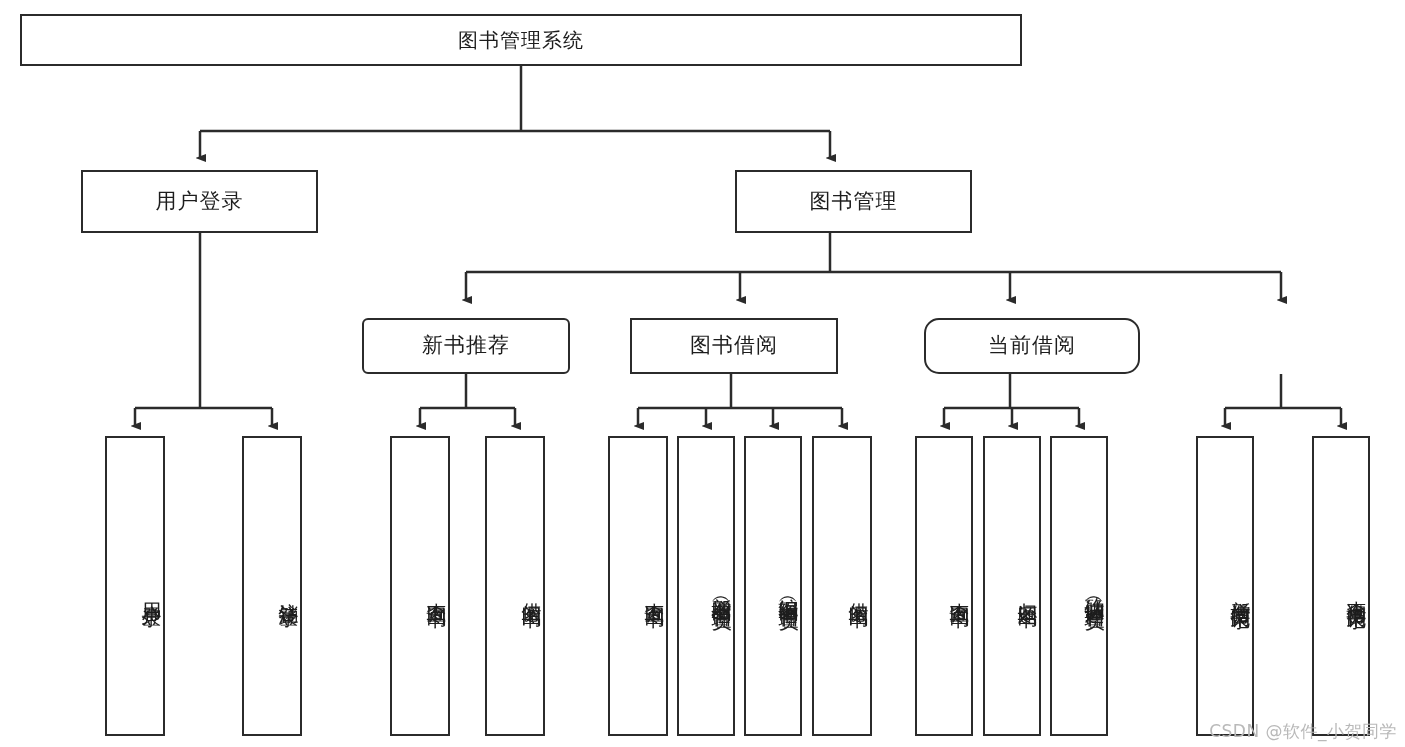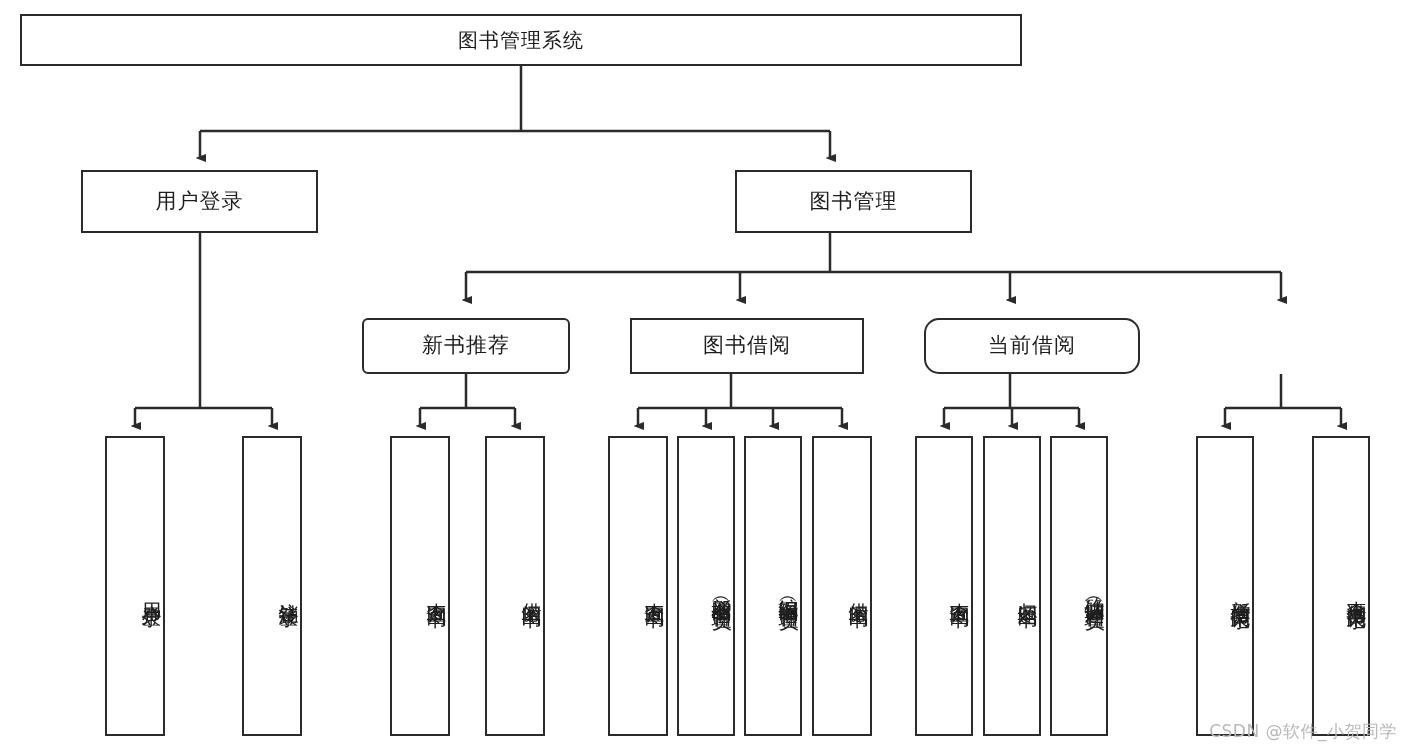--- a/index.html
+++ b/index.html
@@ -138,21 +138,21 @@
   <div class="node horizontal" style="left:81px; top:170px; width:237px; height:63px;">
     <span>用户登录</span>
   </div>
   <div class="node horizontal" style="left:711px; top:170px; width:237px; height:63px;margin-left:24px;">
     <span>图书管理</span>
   </div>
 
   <div class="node horizontal" style="left:362px; top:318px; width:208px; height:56px;border-radius:6px;">
     <span>新书推荐</span>
   </div>
-  <div class="node horizontal" style="left:630px; top:318px; width:234px; height:56px;">
+  <div class="node horizontal" style="left:630px; top:318px; width:208px; height:56px;">
     <span>图书借阅</span>
   </div>
   <div class="node horizontal" style="left:924px; top:318px; width:216px; height:56px;border-radius:15px;">
     <span>当前借阅</span>
   </div>
 
   <div class="node vertical" style="left:105px; top:436px; width:60px; height:300px;">
     <span class="vtext">用户登录</span>
   </div>
   <div class="node vertical" style="left:242px; top:436px; width:60px; height:300px;">

